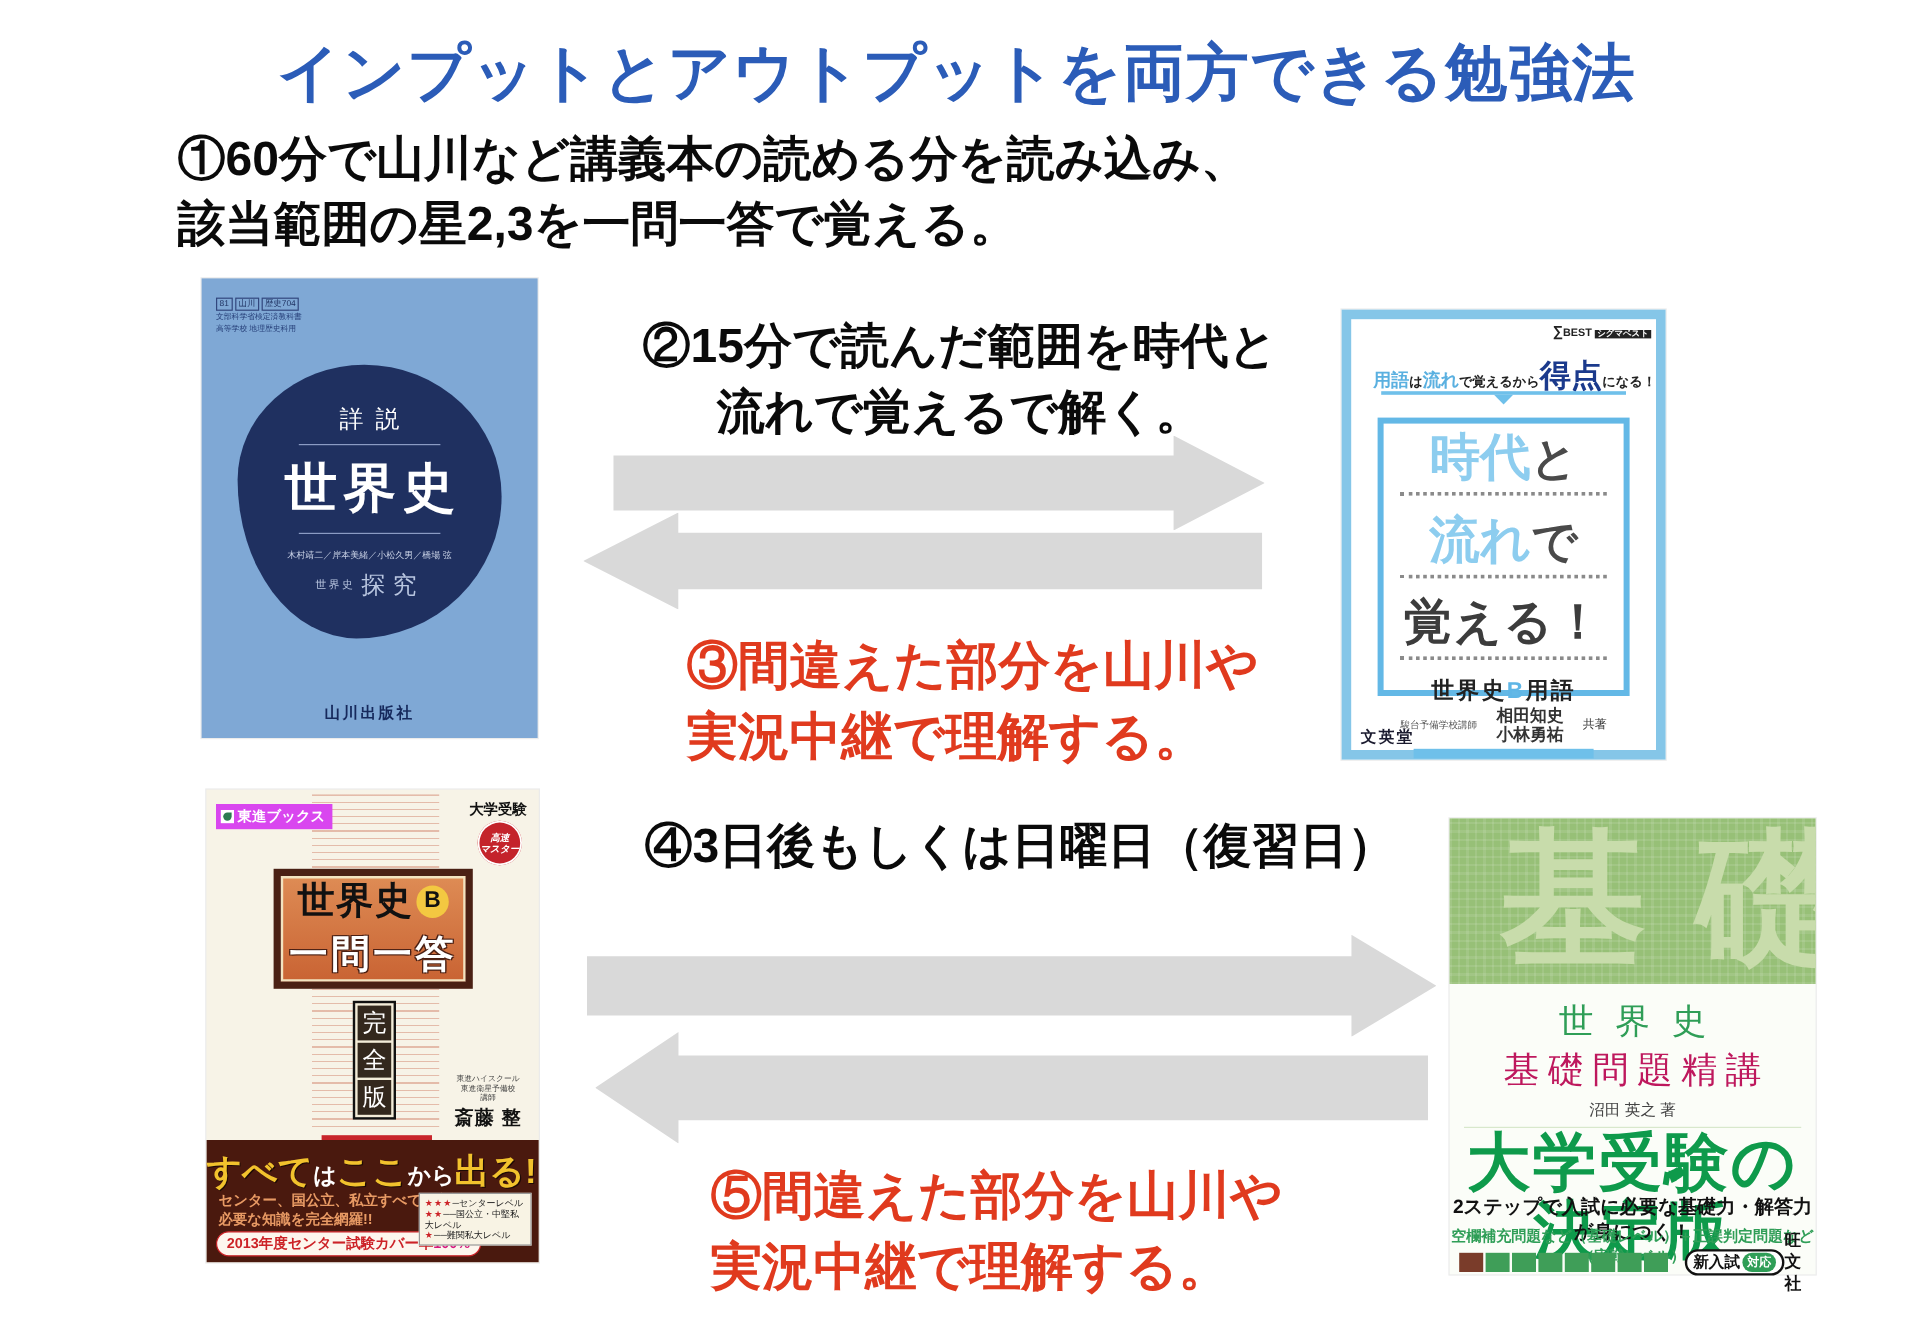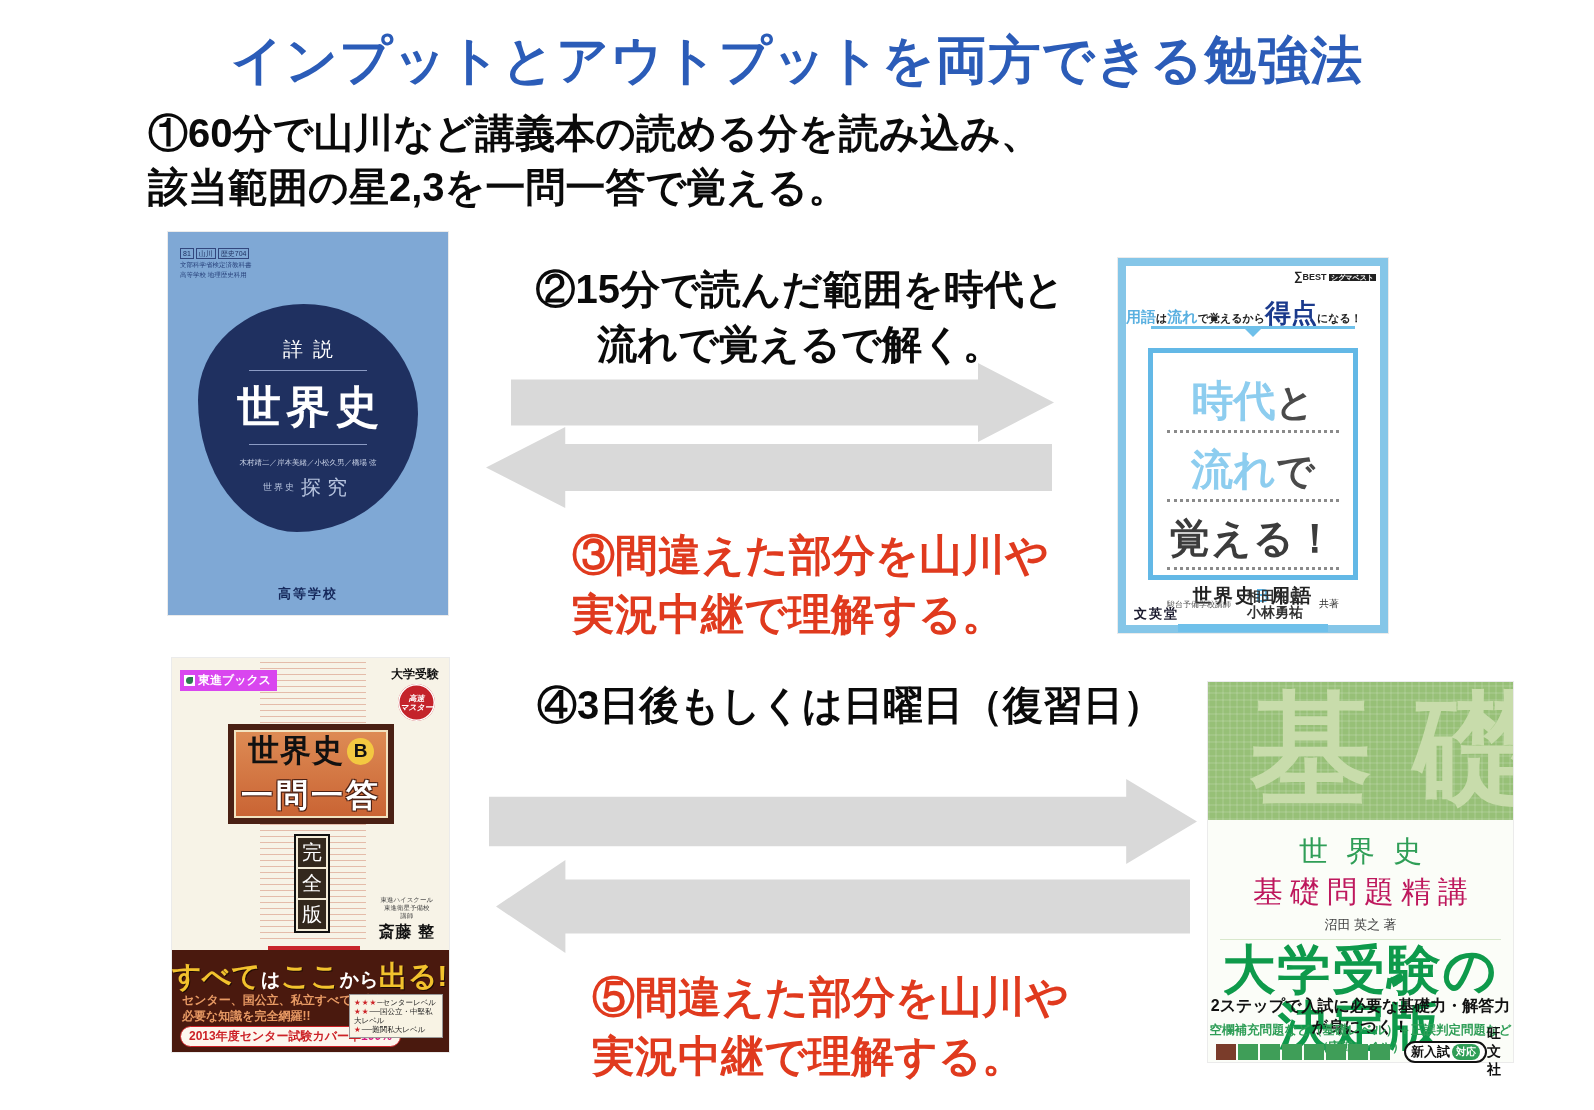--- a/index.html
+++ b/index.html
@@ -47,29 +47,29 @@
   .yk-series { color:#b9c6e0; margin-top:6px; display:flex; align-items:center; gap:5px; justify-content:center; }
   .yk-series .sm { font-size:9px; letter-spacing:2px; }
   .yk-series .lg { font-size:20px; letter-spacing:6px; font-family:"DejaVu Serif", serif; }
   .yk-pub { position:absolute; bottom:12px; left:0; right:0; text-align:center; color:#16295c; font-size:13px; font-weight:700; letter-spacing:2px; }
 
   
   .book-jidai { left:1118px; top:258px; width:270px; height:375px; background:#fff; border:8px solid #85c6e8; }
   .jd-logo { position:absolute; top:3px; right:4px; font-size:9px; font-weight:700; color:#222; }
   .jd-logo .sig { font-size:12px; }
   .jd-logo .sub { background:#222; color:#fff; font-size:7px; padding:0 2px; }
-  .jd-tagline { position:absolute; top:30px; left:0; right:0; text-align:left; white-space:nowrap; color:#222; }
+  .jd-tagline { position:absolute; top:30px; left:0; right:0; text-align:right; white-space:nowrap; color:#222; }
   .jd-tagline .b1 { color:#5ab0e0; font-size:15px; font-weight:800; }
   .jd-tagline .k  { font-size:11px; font-weight:700; }
   .jd-tagline .b2 { color:#1b3a8c; font-size:26px; font-weight:900; }
   .jd-notch-line { position:absolute; top:60px; left:25px; right:25px; height:3px; background:#6fc0ea; }
   .jd-notch { position:absolute; top:63px; left:50%; margin-left:-8px; width:0; height:0;
     border-left:8px solid transparent; border-right:8px solid transparent; border-top:8px solid #6fc0ea; }
   .jd-box { position:absolute; left:22px; right:22px; top:82px; height:232px; border:5px solid #63b8e6; background:#fff;
-    display:flex; flex-direction:column; align-items:center; padding-top:20px; }
+    display:flex; flex-direction:column; align-items:center; padding-top:0; }
   .jd-row { width:172px; text-align:center; border-bottom:3px dotted #8a8a8a; padding-bottom:1px; margin-bottom:9px; white-space:nowrap; }
   .jd-row .hl { color:#8dcdef; font-size:42px; font-weight:800; }
   .jd-row .pl { color:#4a4a4a; font-size:38px; font-weight:700; }
   .jd-row .dk { color:#3c3c3c; font-size:40px; font-weight:800; letter-spacing:1px; }
   .jd-sub { margin-top:4px; font-size:19px; font-weight:800; color:#222; letter-spacing:2px; }
   .jd-sub .b { color:#5fb6e6; }
   .jd-authors { position:absolute; top:322px; left:0; right:0; display:flex; justify-content:center; align-items:center; gap:16px; }
   .jd-authors .lbl { font-size:8px; color:#555; }
   .jd-authors .names { font-size:14px; font-weight:700; color:#333; line-height:16px; }
   .jd-authors .suf { font-size:10px; color:#333; }
@@ -196,21 +196,21 @@
       <div class="yk-kicker">詳説</div>
       <div class="yk-rule"></div>
       <div class="yk-title">世界史</div>
       <div class="yk-rule"></div>
       <div class="yk-authors">木村靖二／岸本美緒／小松久男／橋場 弦</div>
       <div class="yk-series">
         <span class="sm">世界史</span>
         <span class="lg">探究</span>
       </div>
     </div>
-    <div class="yk-pub">高等学校</div>
+    <div class="yk-pub">山川出版社</div>
   </div>
 
   <div class="book book-jidai">
     <div class="jd-logo">
       <span class="sig">∑</span><span>BEST</span>
       <span class="sub">シグマベスト</span>
     </div>
     <div class="jd-tagline">
       <span class="b1">用語</span><span class="k">は</span><span class="b1">流れ</span><span class="k">で覚えるから</span><span class="b2">得点</span><span class="k">になる！</span>
     </div>

